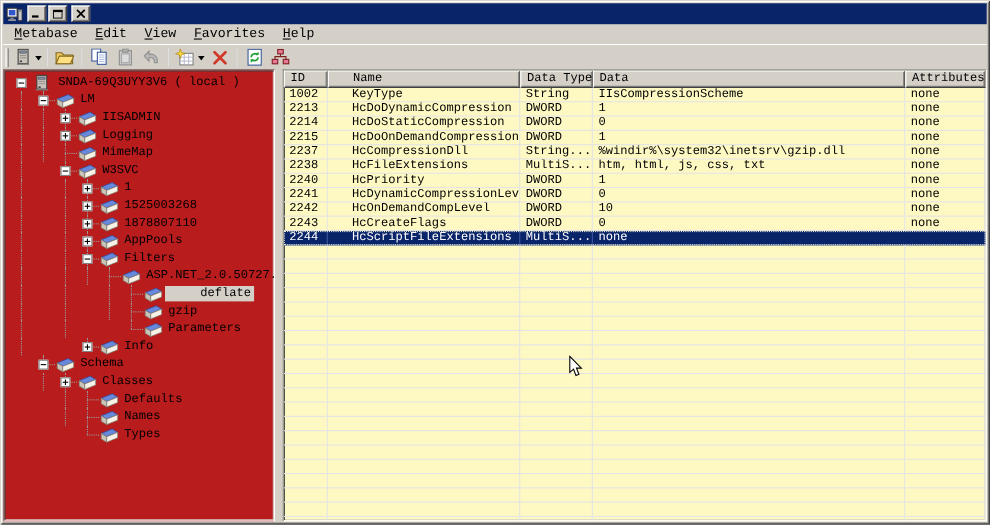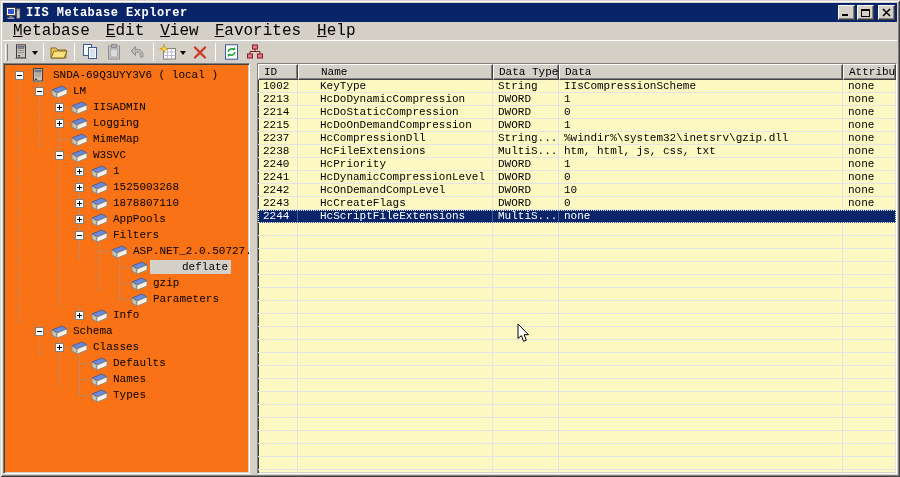--- a/index.html
+++ b/index.html
@@ -12,40 +12,40 @@
   .titlebar{height:19px;background:var(--titlebar,#0A246A);display:flex;align-items:center;
     padding:0 2px;color:#fff;}
   .title-icon{width:18px;height:16px;flex:none;display:flex;align-items:center;}
   .title-text{font-weight:bold;font-size:12px;margin-left:3px;flex:1;white-space:nowrap;
     letter-spacing:.5px;}
   .winbtn{width:17px;height:15px;background:var(--chrome,#D4D0C8);border:1px solid;
     border-color:#fff #404040 #404040 #fff;box-shadow:inset -1px -1px 0 #808080;
     display:flex;align-items:center;justify-content:center;padding:0;margin-left:2px;}
   .winbtn.close{margin-left:4px;}
   
-  .menubar{height:18px;display:flex;align-items:center;padding-left:2px;font-size:16px;
+  .menubar{height:18px;display:flex;align-items:center;padding-left:2px;font-size:12px;
     color:#000;text-align:center;}
   .menu-item{padding:1px 8px;white-space:nowrap;}
   .menu-item u{text-decoration:underline;}
   
   .toolbar{height:23px;display:flex;align-items:center;border-top:1px solid #fff;
     padding:0 1px;}
   .grip{width:3px;height:17px;margin:0 3px 0 1px;border-left:1px solid #fff;
     border-right:1px solid #808080;}
   .tb-btn{height:22px;min-width:24px;display:flex;align-items:center;justify-content:center;
     background:transparent;border:none;padding:0 2px;}
   .tb-btn .icn{display:flex;align-items:center;}
   .dd-arrow{width:0;height:0;border:3px solid transparent;border-top:4px solid #000;
     margin-left:3px;margin-top:4px;}
   .tb-sep{width:1px;height:18px;background:#808080;border-right:1px solid #fff;margin:0 3px;}
   
   .content{position:absolute;top:63px;left:3px;right:3px;bottom:3px;display:flex;}
   .sunken{border:1px solid;border-color:#808080 #fff #fff #808080;
     box-shadow:inset 1px 1px 0 #404040, inset -1px -1px 0 #d4d0c8;}
-  .tree-panel{width:247px;flex:none;background:#f97316;overflow:hidden;padding-top:3px;}
+  .tree-panel{width:247px;flex:none;background:#b91c1c;overflow:hidden;padding-top:3px;}
   .splitter{width:7px;flex:none;}
   .table-panel{flex:1;background:#fef9c3;overflow:hidden;display:flex;flex-direction:column;}
   
   .tree-row{display:flex;align-items:center;height:16px;padding-left:6px;font-size:11px;
     white-space:nowrap;color:#000;}
   .slot{width:20px;height:16px;position:relative;flex:none;}
   .slot.v::before,.slot.t::before{content:'';position:absolute;left:9px;top:0;height:16px;
     border-left:1px dotted #9a9a9a;}
   .slot.l::before{content:'';position:absolute;left:9px;top:0;height:8px;
     border-left:1px dotted #9a9a9a;}
@@ -60,21 +60,21 @@
   .tree-label.selected{background:var(--chrome,#D4D0C8);padding-left:32px;}
   
   .thead{display:flex;height:16px;flex:none;}
   .th{background:var(--chrome,#D4D0C8);border:1px solid;border-color:#fff #404040 #404040 #fff;
     box-shadow:inset -1px -1px 0 #808080;font-size:11px;padding:0 5px;display:flex;
     align-items:center;white-space:nowrap;overflow:hidden;}
   .tbody{flex:1;overflow:hidden;}
   .tr{display:flex;height:13px;font-size:11px;}
   .td{border-right:1px solid #e4e4e4;border-bottom:1px solid #e4e4e4;padding:0 5px;
     line-height:12px;white-space:nowrap;overflow:hidden;flex:none;}
-  .c0{width:40px;}.c1{width:195px;padding-left:22px;}.c2{width:66px;}.c3{width:284px;}
+  .c0{width:40px;}.c1{width:175px;padding-left:22px;}.c2{width:66px;}.c3{width:284px;}
   .c4{width:auto;flex:1;}
   .tr.selected{background:var(--sel-bg,#0A246A);color:var(--sel-fg,#fff);
     outline:1px dotted #e8e8c8;outline-offset:-1px;}
   .tr.selected .td{border-right-color:#3c58a0;border-bottom-color:#3c58a0;}
   .cursor{position:absolute;left:517px;top:323px;z-index:20;pointer-events:none;}
 </style>
 </head>
 <body>
 
 <div class="window">
@@ -83,21 +83,20 @@
     <span class="title-icon">
         <svg width="16" height="16" viewBox="0 0 16 16">
           <rect x="1.5" y="2.5" width="9" height="8" fill="#fff" stroke="#404040"></rect>
           <rect x="3" y="4" width="6" height="5" fill="#3355cc"></rect>
           <rect x="4.5" y="11" width="3" height="1.5" fill="#808080"></rect>
           <rect x="2.5" y="12.5" width="7" height="1.5" fill="#a0a0a0"></rect>
           <rect x="11.5" y="3.5" width="3.5" height="10" fill="#c8c8c8" stroke="#404040" stroke-width="0.7"></rect>
           <rect x="12.3" y="4.5" width="2" height="1" fill="#607090"></rect>
         </svg>
       </span>
-    <span class="title-text">IIS Metabase Explorer</span>
     <span style="display:flex;" id="winbtns">
         <button class="winbtn">
           <svg width="9" height="9">
             <rect x="0" y="6" width="6" height="2" fill="#000"></rect>
           </svg>
         </button>
         <button class="winbtn">
           <svg width="9" height="9">
             <rect x="0.5" y="1.5" width="8" height="7" fill="none" stroke="#000"></rect>
             <rect x="0" y="1" width="9" height="2" fill="#000"></rect>

